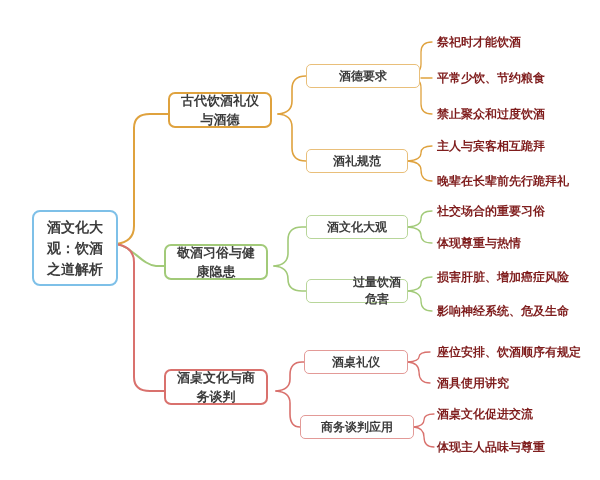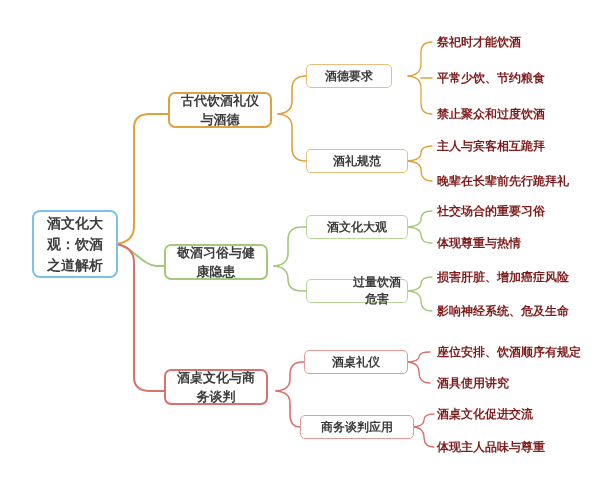--- a/index.html
+++ b/index.html
@@ -7,21 +7,21 @@
     position:relative;width:600px;height:480px;background:#ffffff;overflow:hidden;
     font-family:"Liberation Sans","DejaVu Sans",sans-serif;color:#3c3c3c;
   }
   #wires{position:absolute;left:0;top:0;z-index:0;}
   .node{
     position:absolute;background:#fff;box-sizing:border-box;z-index:1;
     display:flex;align-items:center;justify-content:center;text-align:center;
     font-weight:bold;color:#3c3c3c;
   }
   .root{
-    left:32px;top:210px;width:86px;height:68px;
+    left:32px;top:210px;width:86px;height:76px;
     border:2px solid #7ec0e8;border-radius:8px;
     font-size:14px;line-height:1.5;padding:4px 8px;
   }
   .l1{border:2px solid;border-radius:7px;font-size:13px;line-height:1.5;padding:2px 8px;width:104px;height:36px;}
   .l1.b1{left:168px;top:92px;border-color:#dfa23e;}
   .l1.b2{left:164px;top:244px;border-color:#a2ca79;}
   .l1.b3{left:164px;top:369px;border-color:#d9716d;}
   .l2{border:1.5px solid;border-radius:5px;font-size:12px;height:24px;padding:1px 4px;}
   .l2.o{border-color:#e9bf7a;}
   .l2.g{border-color:#b8d69a;}
@@ -70,21 +70,21 @@
     <path stroke="#d9716d" stroke-width="1.3" d="M 414 427 Q 424 426 424 420 Q 424 414 434 414"></path>
     <path stroke="#d9716d" stroke-width="1.3" d="M 414 427 Q 424 428 424 437 Q 424 447 434 447"></path>
   </svg>
 
   <div class="node root">酒文化大观：饮酒之道解析</div>
 
   <div class="node l1 b1">古代饮酒礼仪与酒德</div>
   <div class="node l1 b2">敬酒习俗与健康隐患</div>
   <div class="node l1 b3">酒桌文化与商务谈判</div>
 
-  <div class="node l2 o" style="left:306px;top:64px;width:86px;">酒德要求</div>
+  <div class="node l2 o" style="left:306px;top:64px;width:114px;">酒德要求</div>
   <div class="node l2 o" style="left:306px;top:149px;width:102px;">酒礼规范</div>
   <div class="node l2 g" style="left:306px;top:215px;width:102px;">酒文化大观</div>
   <div class="node l2 g" style="left:306px;top:279px;width:102px;padding-left:44px;">过量饮酒危害</div>
   <div class="node l2 r" style="left:304px;top:350px;width:104px;">酒桌礼仪</div>
   <div class="node l2 r" style="left:300px;top:415px;width:114px;">商务谈判应用</div>
 
   <div class="leaf" style="top:42px;">祭祀时才能饮酒</div>
   <div class="leaf" style="top:78px;">平常少饮、节约粮食</div>
   <div class="leaf" style="top:114px;">禁止聚众和过度饮酒</div>
   <div class="leaf" style="top:146px;">主人与宾客相互跪拜</div>

